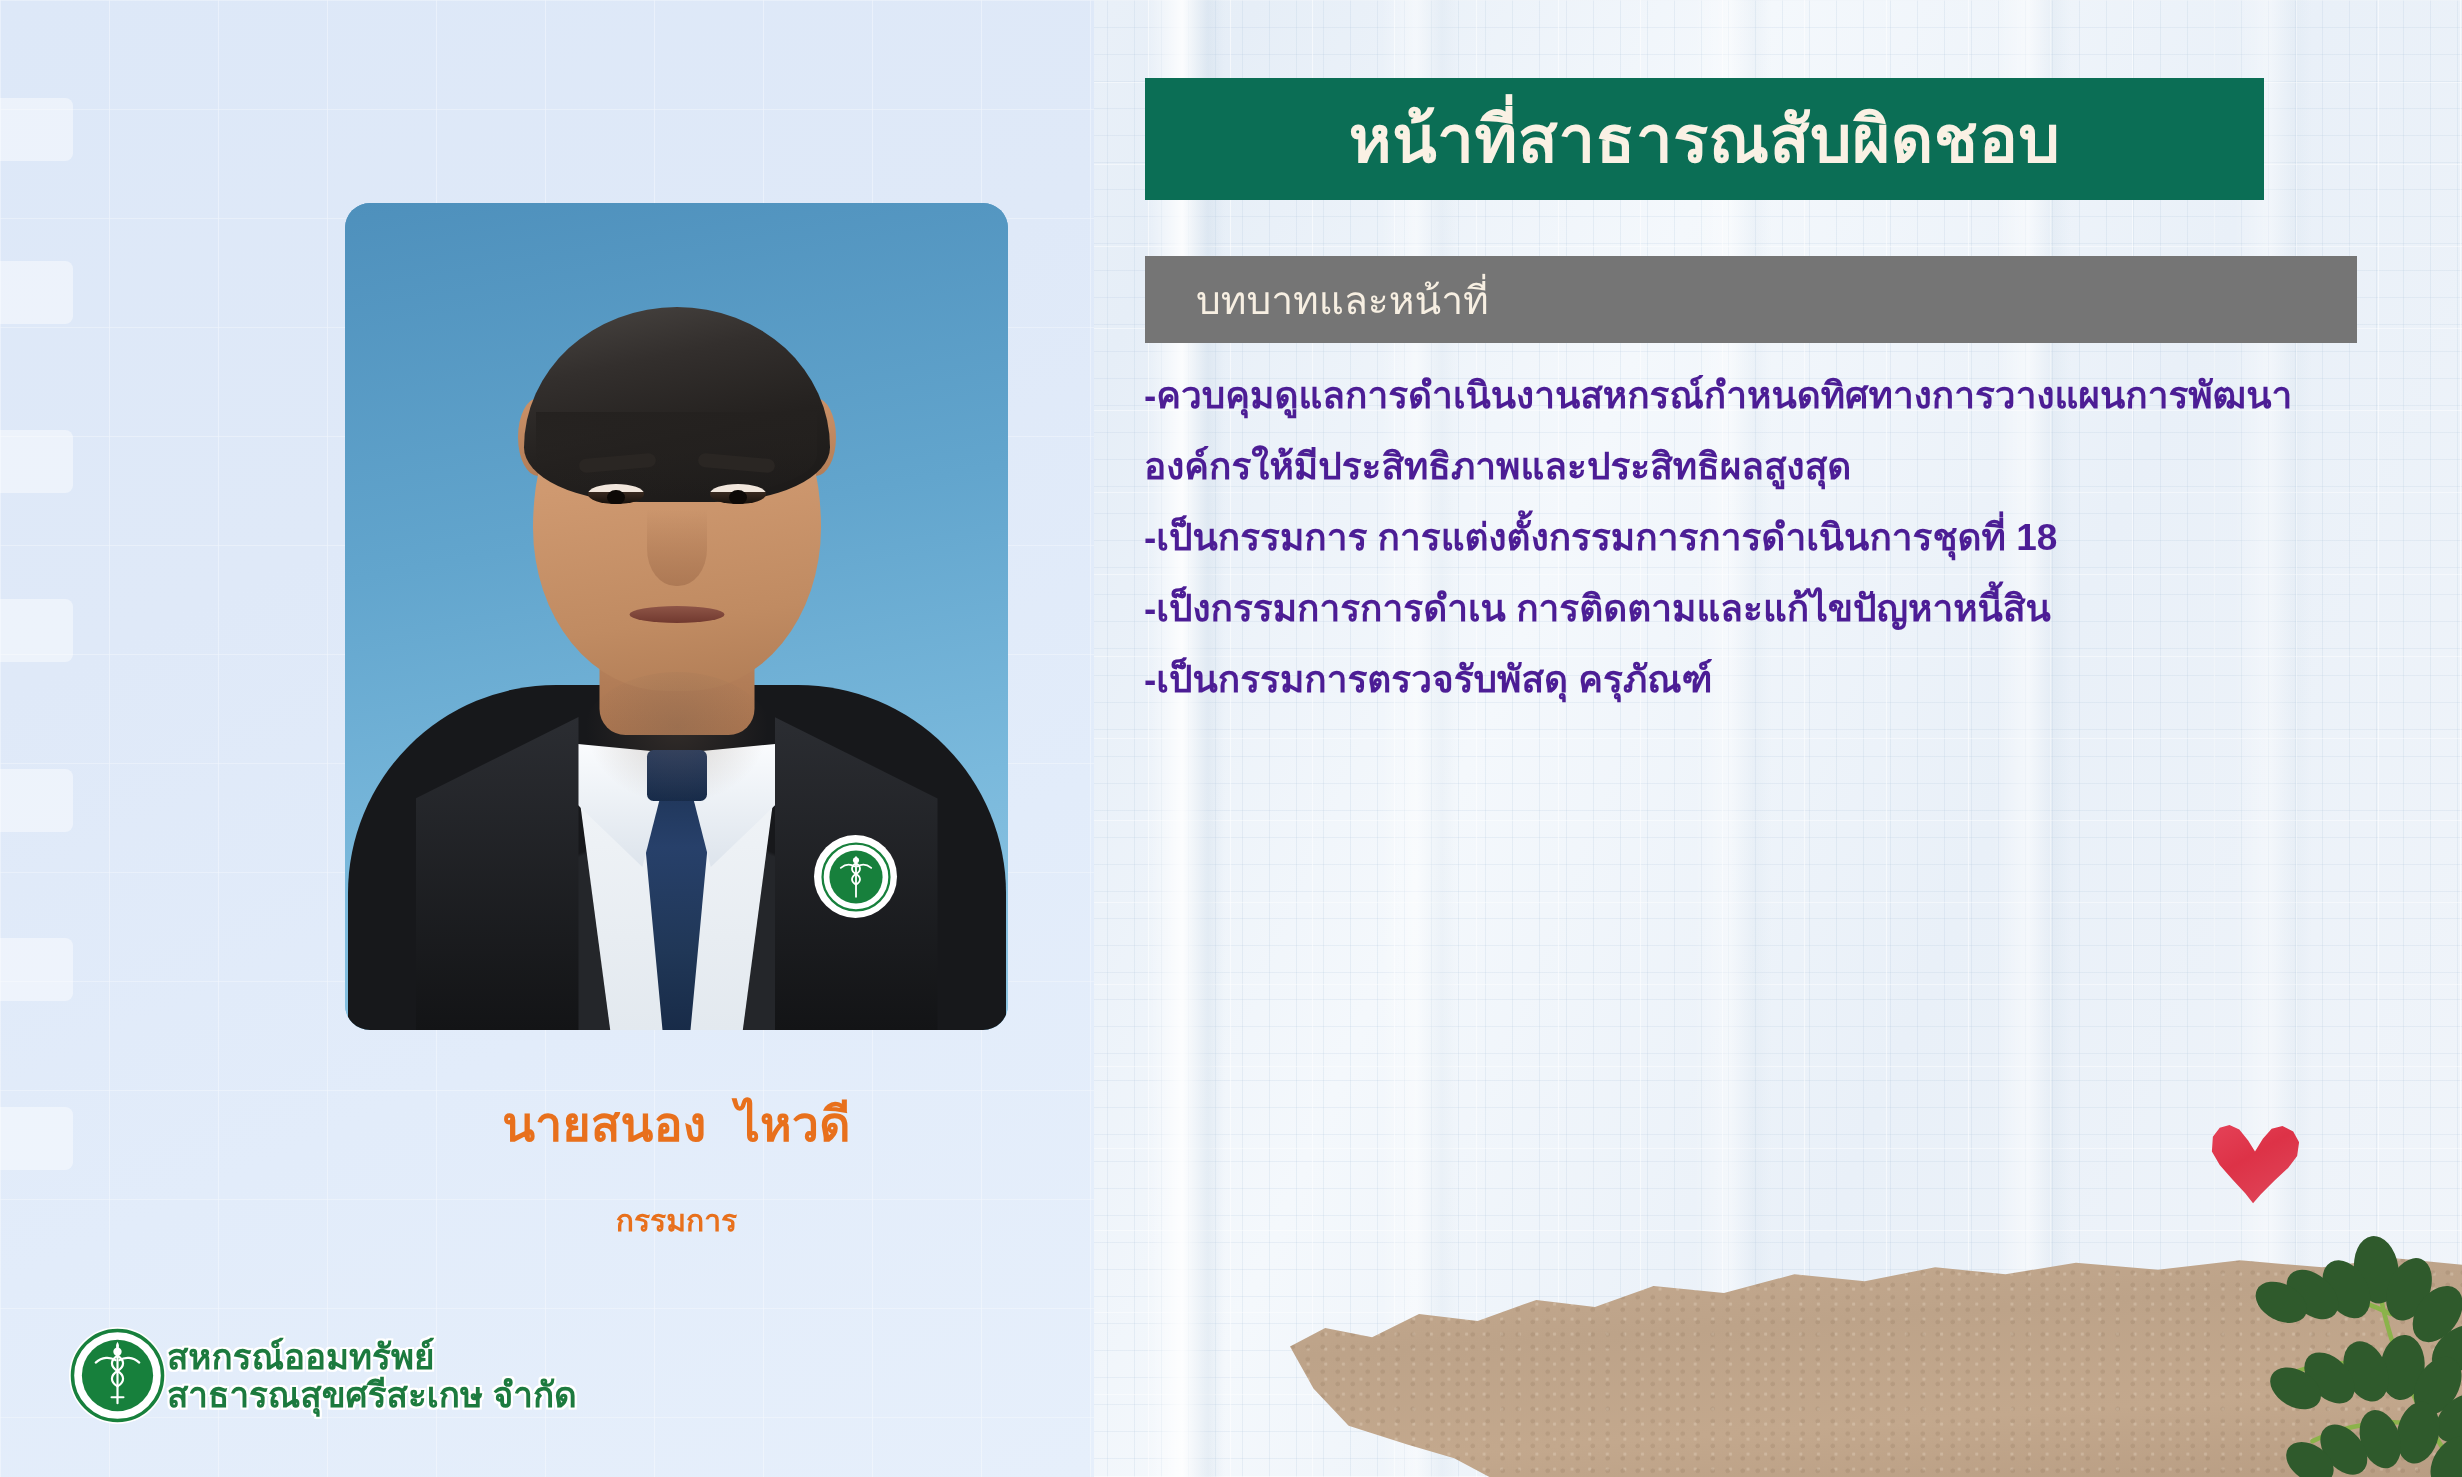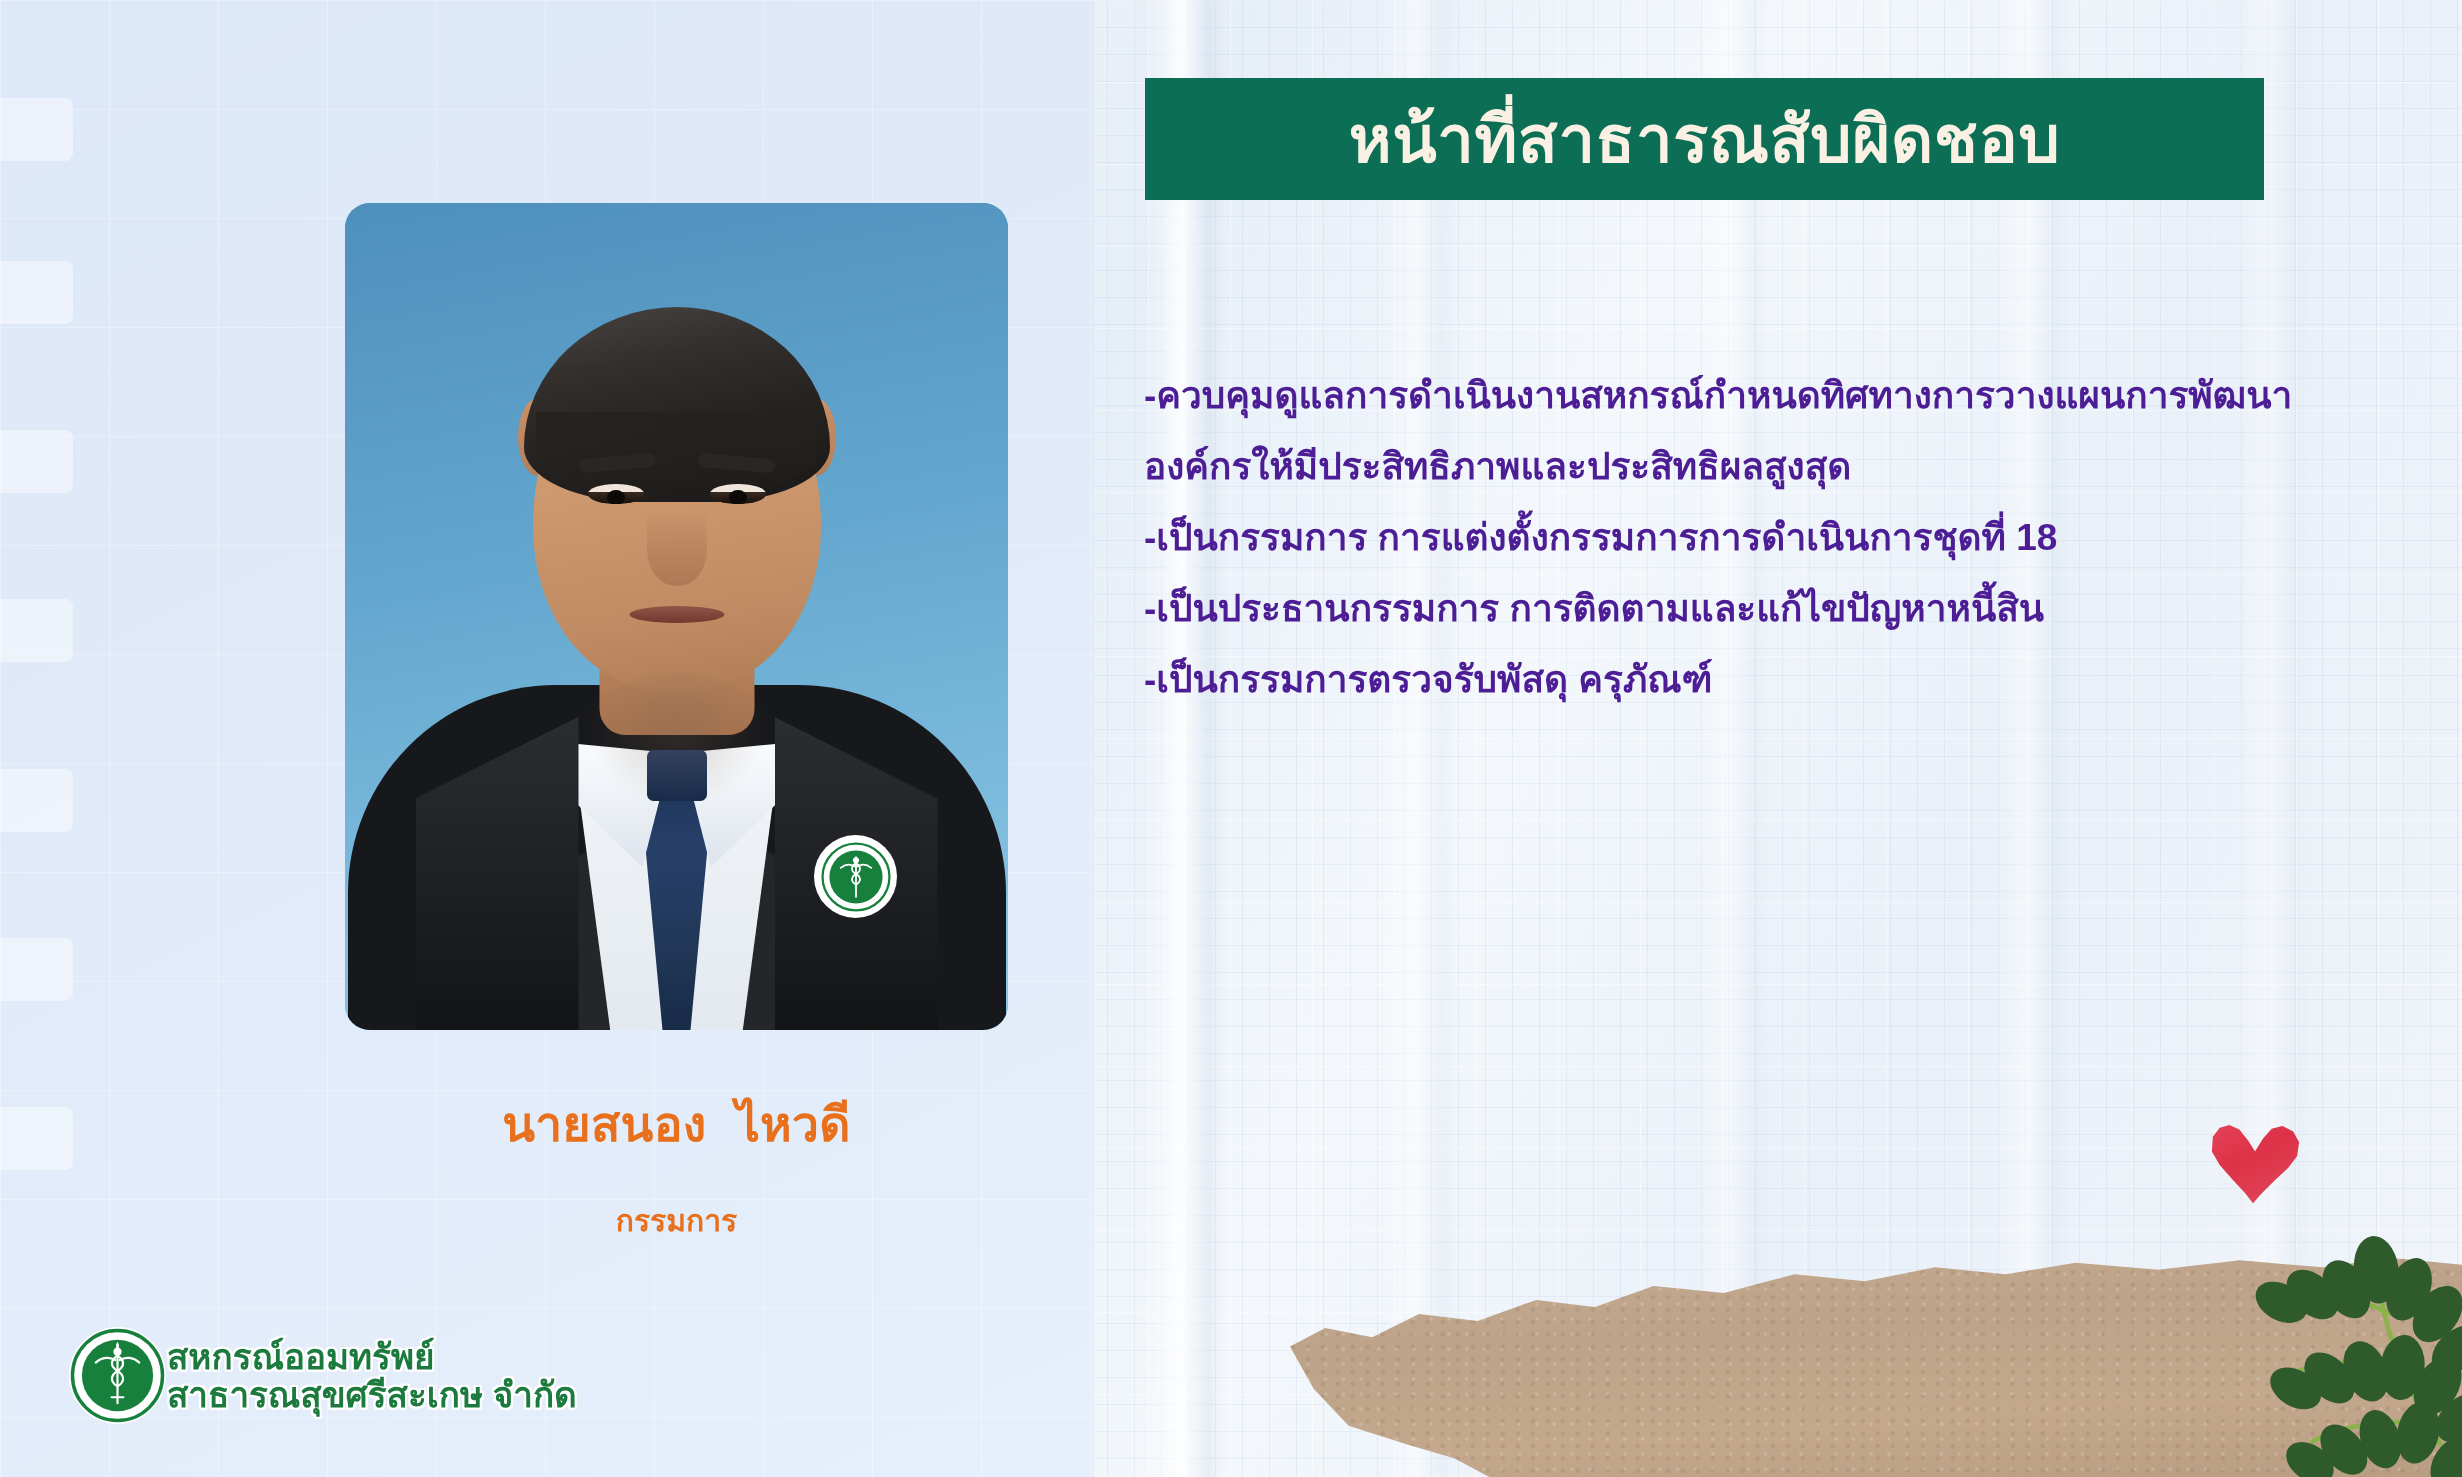--- a/index.html
+++ b/index.html
@@ -293,26 +293,29 @@
     <div class="logo-text">
       <div class="logo-l1">สหกรณ์ออมทรัพย์</div>
       <div class="logo-l2">สาธารณสุขศรีสะเกษ  จำกัด</div>
     </div>
   </div>
 
   <div class="title-bar">
     <span>หน้าที่สาธารณสับผิดชอบ</span>
   </div>
 
+  <div class="sub-bar">
+    <span>บทบาทและหน้าที่</span>
+  </div>
 
   <div class="bullets">
     <div class="bullet">-ควบคุมดูแลการดำเนินงานสหกรณ์กำหนดทิศทางการวางแผนการพัฒนา</div>
     <div class="bullet">องค์กรให้มีประสิทธิภาพและประสิทธิผลสูงสุด</div>
     <div class="bullet">-เป็นกรรมการ การแต่งตั้งกรรมการการดำเนินการชุดที่ 18</div>
-    <div class="bullet">-เป็นประธานกรรมการ การติดตามและแก้ไขปัญหาหนี้สิน</div>
+    <div class="bullet">-เป็งกรรมการการดำเน การติดตามและแก้ไขปัญหาหนี้สิน</div>
     <div class="bullet">-เป็นกรรมการตรวจรับพัสดุ ครุภัณฑ์</div>
   </div>
 
   <div class="kraft"></div>
   <div class="heart"></div>
 
   <div class="fern">
     <svg viewBox="0 0 560 600" width="365" height="391" aria-hidden="true">
       <g stroke="#8bb34a" stroke-width="7" fill="none" stroke-linecap="round">
         <path d="M540 595 C470 500 420 400 400 280"></path>

